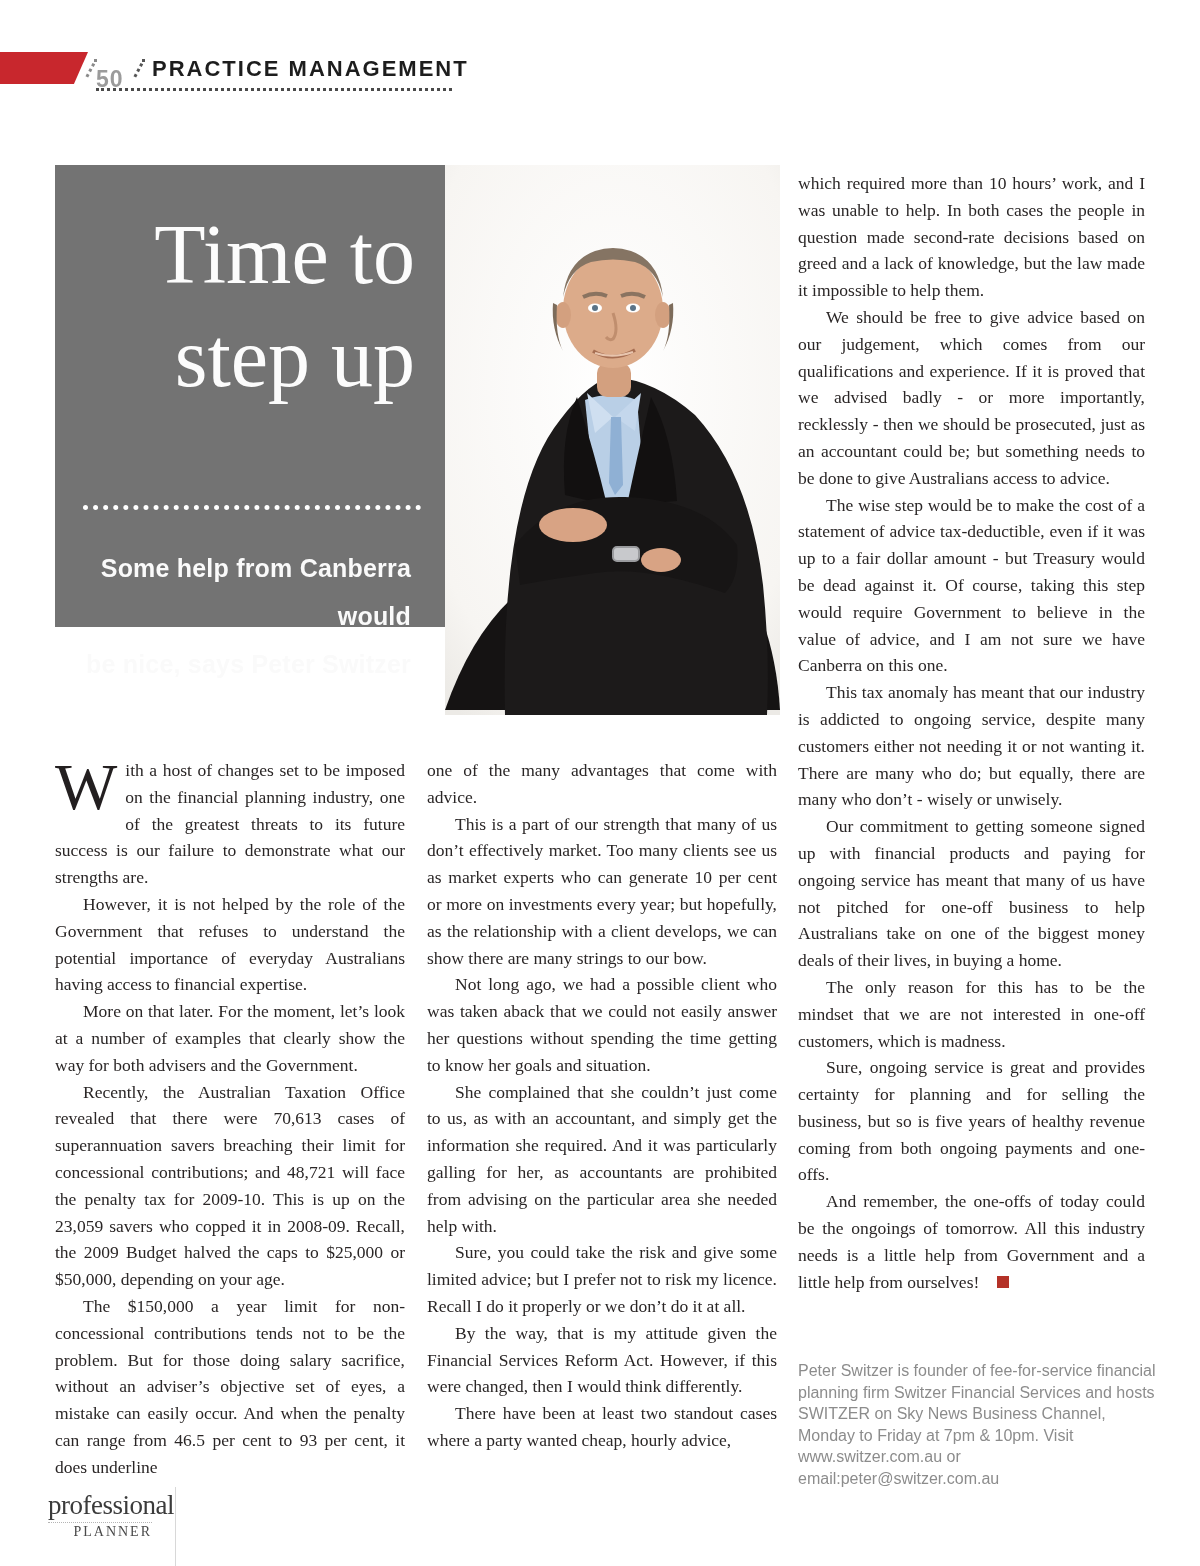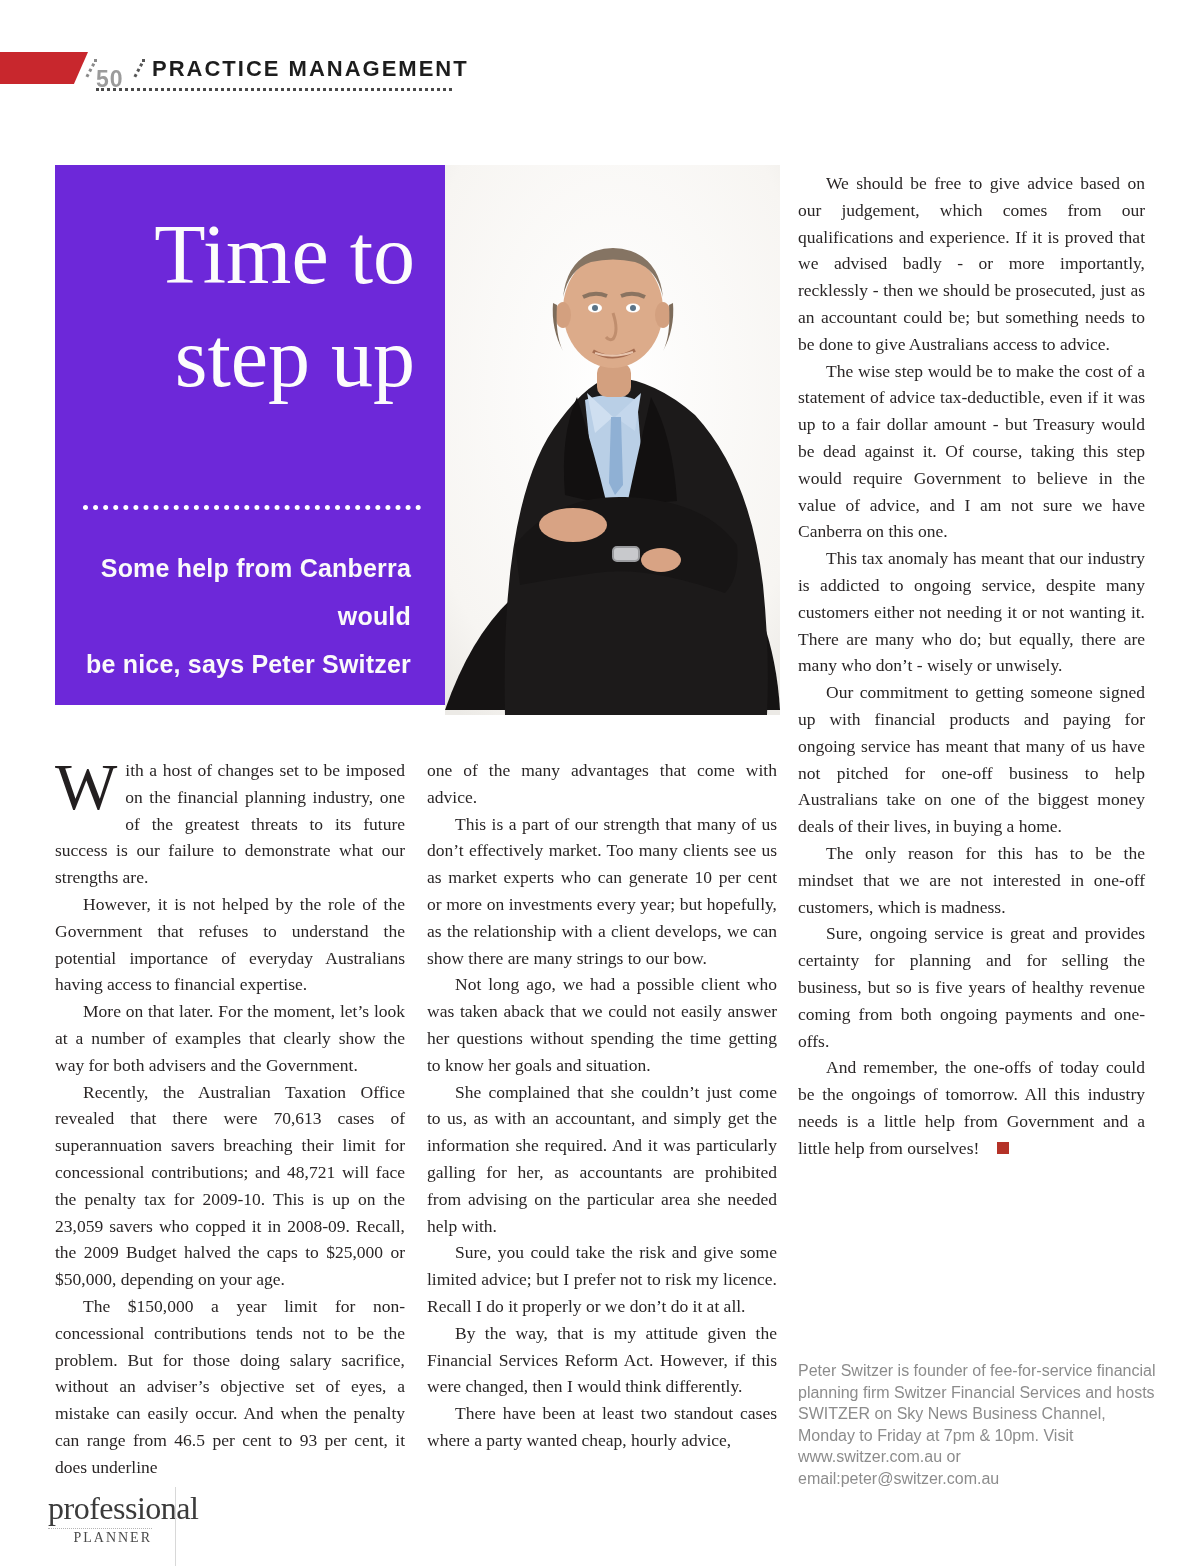--- a/index.html
+++ b/index.html
@@ -31,22 +31,22 @@
     font-family:"Liberation Sans", sans-serif; font-weight:bold;
     font-size:22px; letter-spacing:2px; color:#1d1d1d;
   }
   .header-dots {
     position:absolute; left:96px; top:88px; width:356px; height:0;
     border-top:3px dotted #4a4a4a;
   }
 
   
   .black-box {
-    position:absolute; left:55px; top:165px; width:390px; height:540px;
-    background:#6d28d9; color:#ffffff;
+    position:absolute; left:55px; top:165px; width:390px; height:462px;
+    background:#737373; color:#ffffff;
   }
   .feature-title {
     margin-top:38px; padding-right:30px;
     text-align:right; font-family:"Liberation Serif", serif;
     font-weight:normal; font-size:84px; line-height:103px; color:#fcfcfc;
   }
   .box-dots {
     margin:96px 24px 0 28px; height:0;
     border-top:5px dotted #ffffff;
   }
@@ -83,21 +83,21 @@
   
   .bio {
     position:absolute; left:798px; top:1360px; width:365px;
     font-family:"Liberation Sans", sans-serif;
     font-size:16px; line-height:21.5px; color:#8c8c8c; text-align:left;
   }
 
   
   .logo { position:absolute; left:48px; top:1490px; width:104px; }
   .logo-word {
-    font-family:"Liberation Serif", serif; font-size:32px; color:#3b3b3b;
+    font-family:"Liberation Serif", serif; font-size:27px; color:#3b3b3b;
     letter-spacing:-0.5px; border-bottom:1px dotted #b5b5b5; padding-bottom:1px;
   }
   .logo-sub {
     font-family:"Liberation Serif", serif; font-size:14px; color:#4a4a4a;
     letter-spacing:2px; text-align:right; margin-top:1px;
   }
   .footer-rule {
     position:absolute; left:175px; top:1487px; width:0; height:79px;
     border-left:1px solid #d8d8d8;
   }
@@ -197,20 +197,21 @@
   <p class="no-indent">one of the many advantages that come with advice.</p>
   <p>This is a part of our strength that many of us don’t effectively market. Too many clients see us as market experts who can generate 10 per cent or more on investments every year; but hopefully, as the relationship with a client develops, we can show there are many strings to our bow.</p>
   <p>Not long ago, we had a possible client who was taken aback that we could not easily answer her questions without spending the time getting to know her goals and situation.</p>
   <p>She complained that she couldn’t just come to us, as with an accountant, and simply get the information she required. And it was particularly galling for her, as accountants are prohibited from advising on the particular area she needed help with.</p>
   <p>Sure, you could take the risk and give some limited advice; but I prefer not to risk my licence. Recall I do it properly or we don’t do it at all.</p>
   <p>By the way, that is my attitude given the Financial Services Reform Act. However, if this were changed, then I would think differently.</p>
   <p>There have been at least two standout cases where a party wanted cheap, hourly advice,</p>
 </div>
 
 <div class="col col-3">
+  <p class="no-indent">which required more than 10 hours’ work, and I was unable to help. In both cases the people in question made second-rate decisions based on greed and a lack of knowledge, but the law made it impossible to help them.</p>
   <p>We should be free to give advice based on our judgement, which comes from our qualifications and experience. If it is proved that we advised badly - or more importantly, recklessly - then we should be prosecuted, just as an accountant could be; but something needs to be done to give Australians access to advice.</p>
   <p>The wise step would be to make the cost of a statement of advice tax-deductible, even if it was up to a fair dollar amount - but Treasury would be dead against it. Of course, taking this step would require Government to believe in the value of advice, and I am not sure we have Canberra on this one.</p>
   <p>This tax anomaly has meant that our industry is addicted to ongoing service, despite many customers either not needing it or not wanting it. There are many who do; but equally, there are many who don’t - wisely or unwisely.</p>
   <p>Our commitment to getting someone signed up with financial products and paying for ongoing service has meant that many of us have not pitched for one-off business to help Australians take on one of the biggest money deals of their lives, in buying a home.</p>
   <p>The only reason for this has to be the mindset that we are not interested in one-off customers, which is madness.</p>
   <p>Sure, ongoing service is great and provides certainty for planning and for selling the business, but so is five years of healthy revenue coming from both ongoing payments and one-offs.</p>
   <p><span>And remember, the one-offs of today could be the ongoings of tomorrow. All this industry needs is a little help from Government and a little help from ourselves!</span><span class="end-mark"></span></p>
 </div>
 
 <div class="bio">Peter Switzer is founder of fee-for-service financial planning firm Switzer Financial Services and hosts SWITZER on Sky News Business Channel, Monday to Friday at 7pm &amp; 10pm. Visit www.switzer.com.au or email:peter@switzer.com.au</div>

